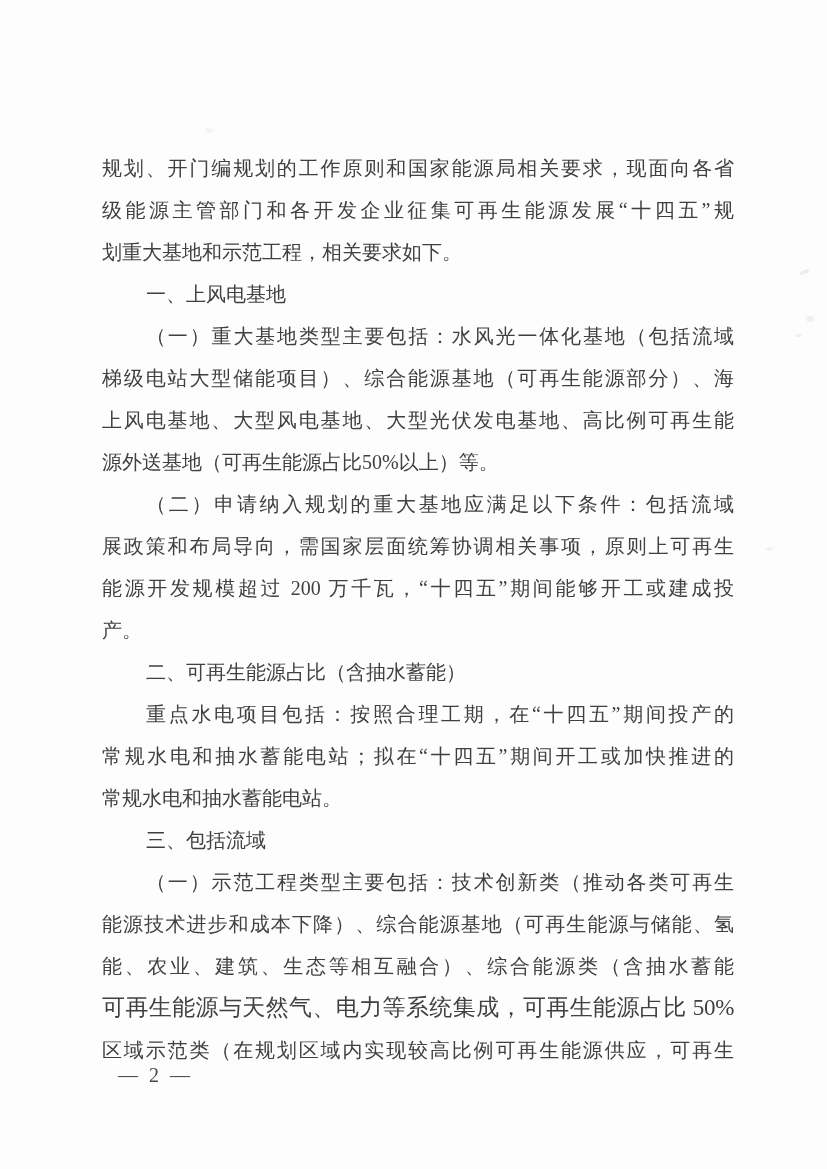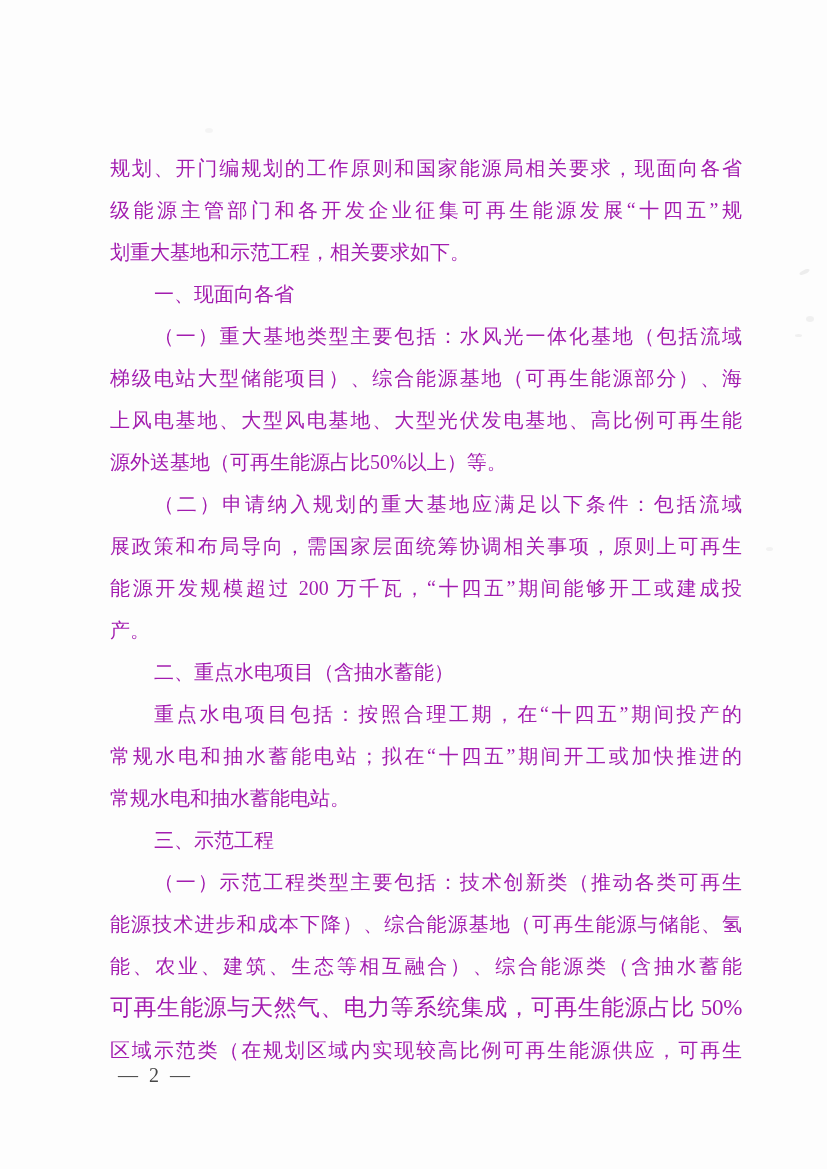--- a/index.html
+++ b/index.html
@@ -10,24 +10,24 @@
   .page {
     position: relative;
     width: 827px;
     height: 1169px;
     background: #fdfdfd;
     overflow: hidden;
     font-family: "Liberation Serif", "DejaVu Serif", serif;
   }
   .text-block {
     position: absolute;
-    left: 110px;
+    left: 102px;
     top: 147px;
     width: 632px;
-    color: #a21caf;
+    color: #404040;
     font-size: 20px;
   }
   .line {
     height: 42px;
     line-height: 42px;
     text-align: justify;
     text-align-last: justify;
     overflow: hidden;
   }
   .line.short {
@@ -66,34 +66,34 @@
 </style>
 </head>
 <body>
 
 <div class="page">
 
   <div class="text-block">
     <div class="line">规划、开门编规划的工作原则和国家能源局相关要求，现面向各省</div>
     <div class="line">级能源主管部门和各开发企业征集可再生能源发展“十四五”规</div>
     <div class="line short">划重大基地和示范工程，相关要求如下。</div>
-    <div class="line short indent">一、现面向各省</div>
+    <div class="line short indent">一、上风电基地</div>
     <div class="line indent">（一）重大基地类型主要包括：水风光一体化基地（包括流域</div>
     <div class="line">梯级电站大型储能项目）、综合能源基地（可再生能源部分）、海</div>
     <div class="line">上风电基地、大型风电基地、大型光伏发电基地、高比例可再生能</div>
     <div class="line short">源外送基地（可再生能源占比50%以上）等。</div>
     <div class="line indent">（二）申请纳入规划的重大基地应满足以下条件：包括流域</div>
     <div class="line">展政策和布局导向，需国家层面统筹协调相关事项，原则上可再生</div>
     <div class="line">能源开发规模超过 200 万千瓦，“十四五”期间能够开工或建成投</div>
     <div class="line short">产。</div>
-    <div class="line short indent">二、重点水电项目（含抽水蓄能）</div>
+    <div class="line short indent">二、可再生能源占比（含抽水蓄能）</div>
     <div class="line indent">重点水电项目包括：按照合理工期，在“十四五”期间投产的</div>
     <div class="line">常规水电和抽水蓄能电站；拟在“十四五”期间开工或加快推进的</div>
     <div class="line short">常规水电和抽水蓄能电站。</div>
-    <div class="line short indent">三、示范工程</div>
+    <div class="line short indent">三、包括流域</div>
     <div class="line indent">（一）示范工程类型主要包括：技术创新类（推动各类可再生</div>
     <div class="line">能源技术进步和成本下降）、综合能源基地（可再生能源与储能、氢</div>
     <div class="line">能、农业、建筑、生态等相互融合）、综合能源类（含抽水蓄能</div>
     <div class="line tight">可再生能源与天然气、电力等系统集成，可再生能源占比 50%以上）、</div>
     <div class="line">区域示范类（在规划区域内实现较高比例可再生能源供应，可再生</div>
   </div>
 
   <div class="page-number">— 2 —</div>
 
   <div class="artifact a1"></div>

